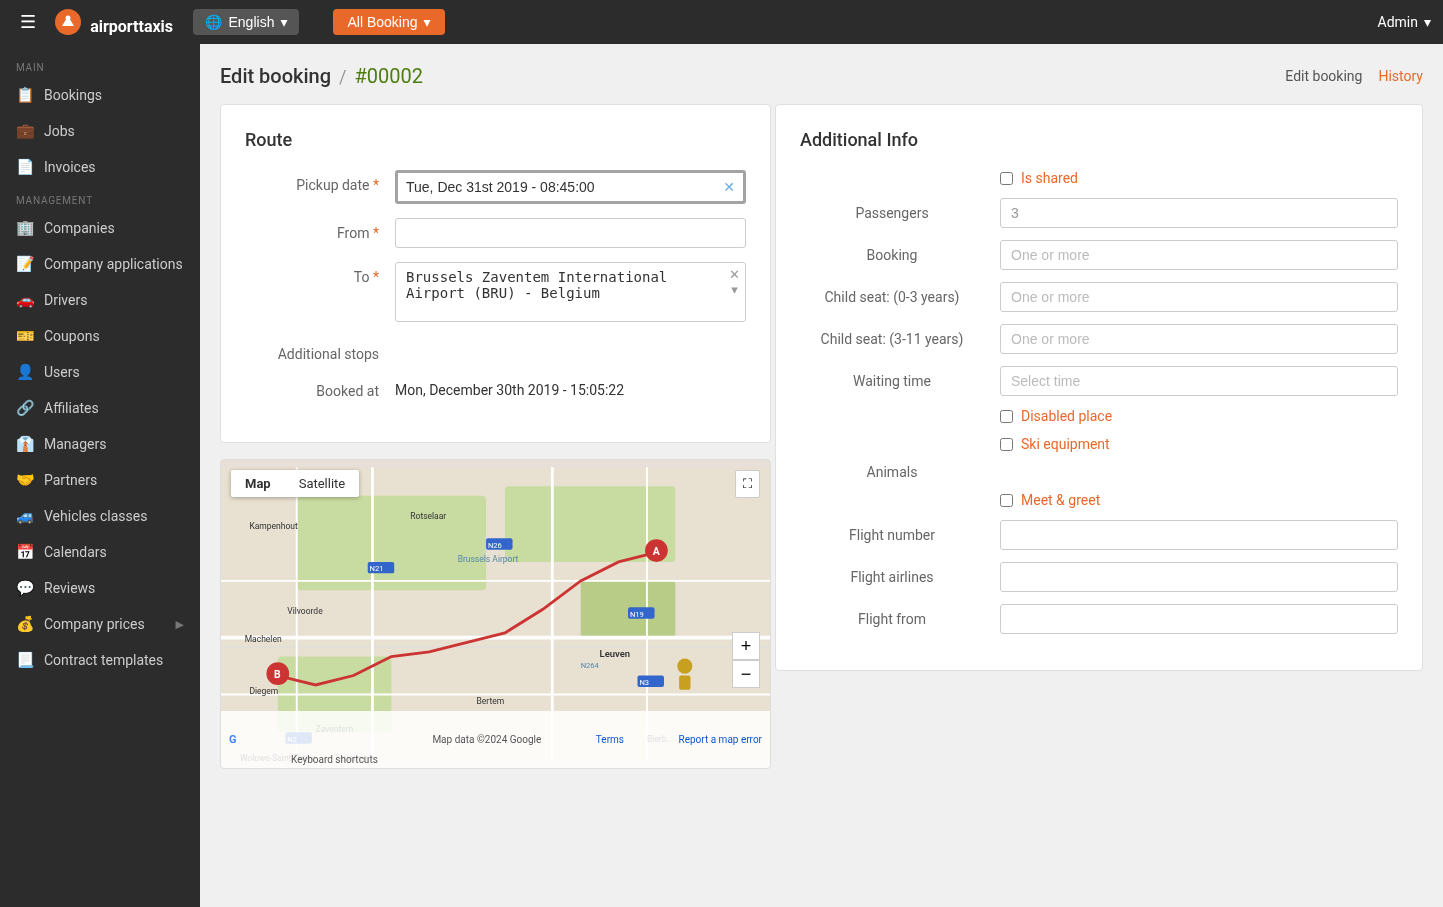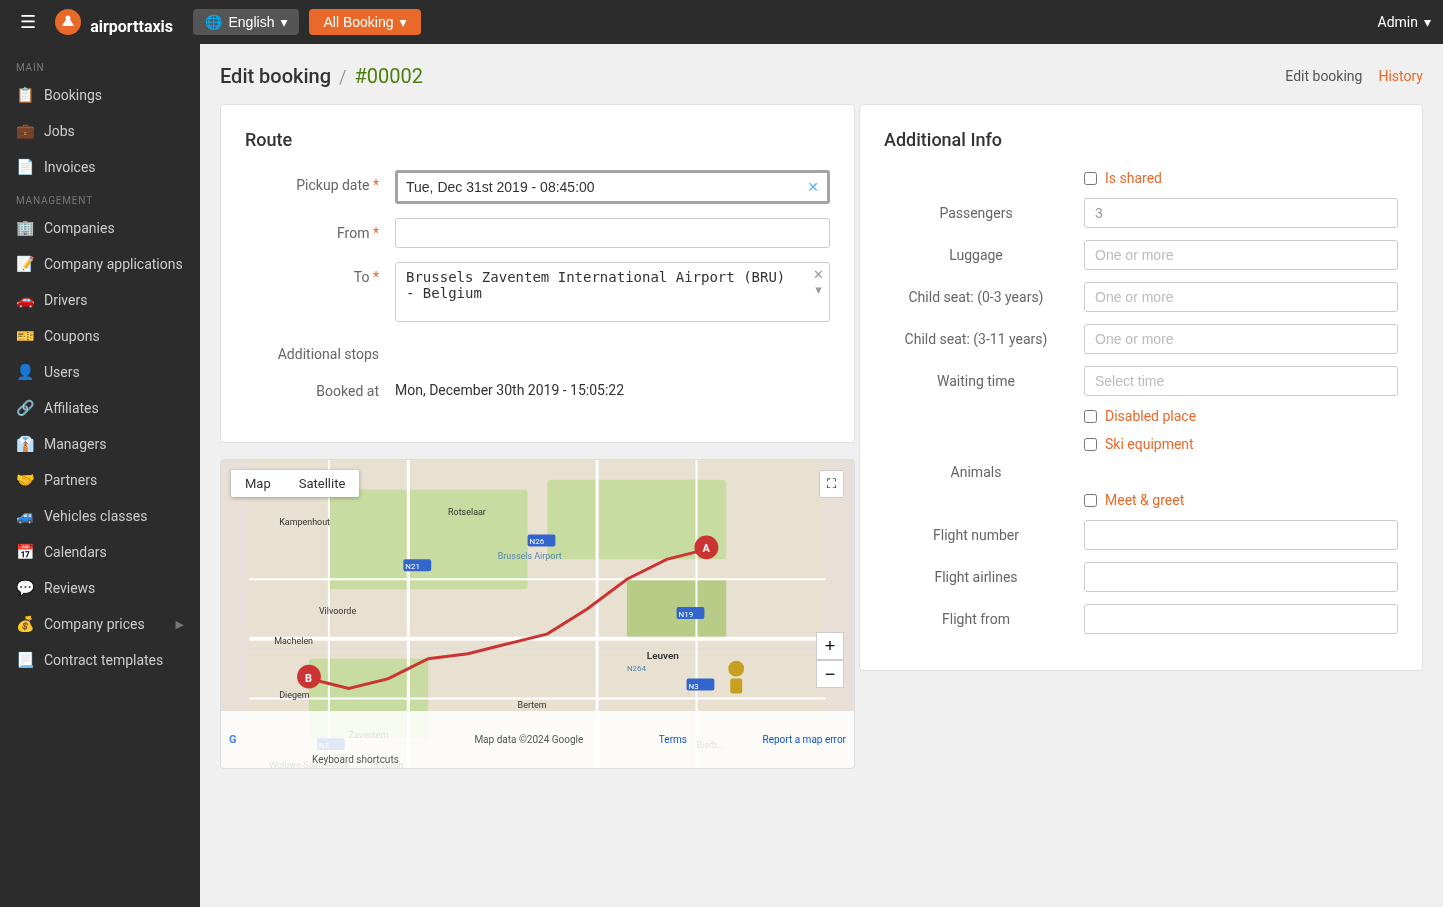--- a/index.html
+++ b/index.html
@@ -53,20 +53,21 @@
       background: #e8692a;
       border: none;
       color: #fff;
       border-radius: 4px;
       padding: 5px 14px;
       cursor: pointer;
       display: flex;
       align-items: flex-start;
       gap: 6px;
       font-size: 14px;
+      margin-left: 24px;
     }
     .topnav-right {
       margin-left: auto;
       display: flex;
       align-items: center;
       gap: 6px;
       color: #fff;
       cursor: pointer;
     }
 
@@ -160,21 +161,21 @@
     
     .two-col {
       display: flex;
       gap: 4px;
     }
     .col-left {
       flex: 1;
       max-width: 800px;
     }
     .col-right {
-      width: 564px;
+      width: 648px;
       flex-shrink: 0;
     }
 
     
     .card {
       background: #fff;
       border-radius: 4px;
       border: 1px solid #e0e0e0;
       padding: 24px;
       margin-bottom: 16px;
@@ -294,21 +295,21 @@
       box-shadow: 0 1px 4px rgba(0,0,0,0.3);
       z-index: 10;
     }
     .map-tab {
       padding: 6px 14px;
       font-size: 13px;
       cursor: pointer;
       color: #333;
     }
     .map-tab.active {
-      font-weight: 400;
+      font-weight: 700;
     }
     .map-fullscreen {
       position: absolute;
       top: 10px;
       right: 10px;
       background: #fff;
       border: 1px solid #ccc;
       border-radius: 2px;
       padding: 5px 7px;
       cursor: pointer;
@@ -660,21 +661,21 @@
           </div>
 
           <div class="ai-row">
             <div class="ai-label">Passengers</div>
             <div class="ai-value">
               <input class="ai-input" type="text" value="3" style="">
             </div>
           </div>
 
           <div class="ai-row">
-            <div class="ai-label">Luggage</div>
+            <div class="ai-label">Booking</div>
             <div class="ai-value">
               <input class="ai-input" type="text" placeholder="One or more" style="">
             </div>
           </div>
 
           <div class="ai-row">
             <div class="ai-label">Child seat: (0-3 years)</div>
             <div class="ai-value">
               <input class="ai-input" type="text" placeholder="One or more" style="">
             </div>

